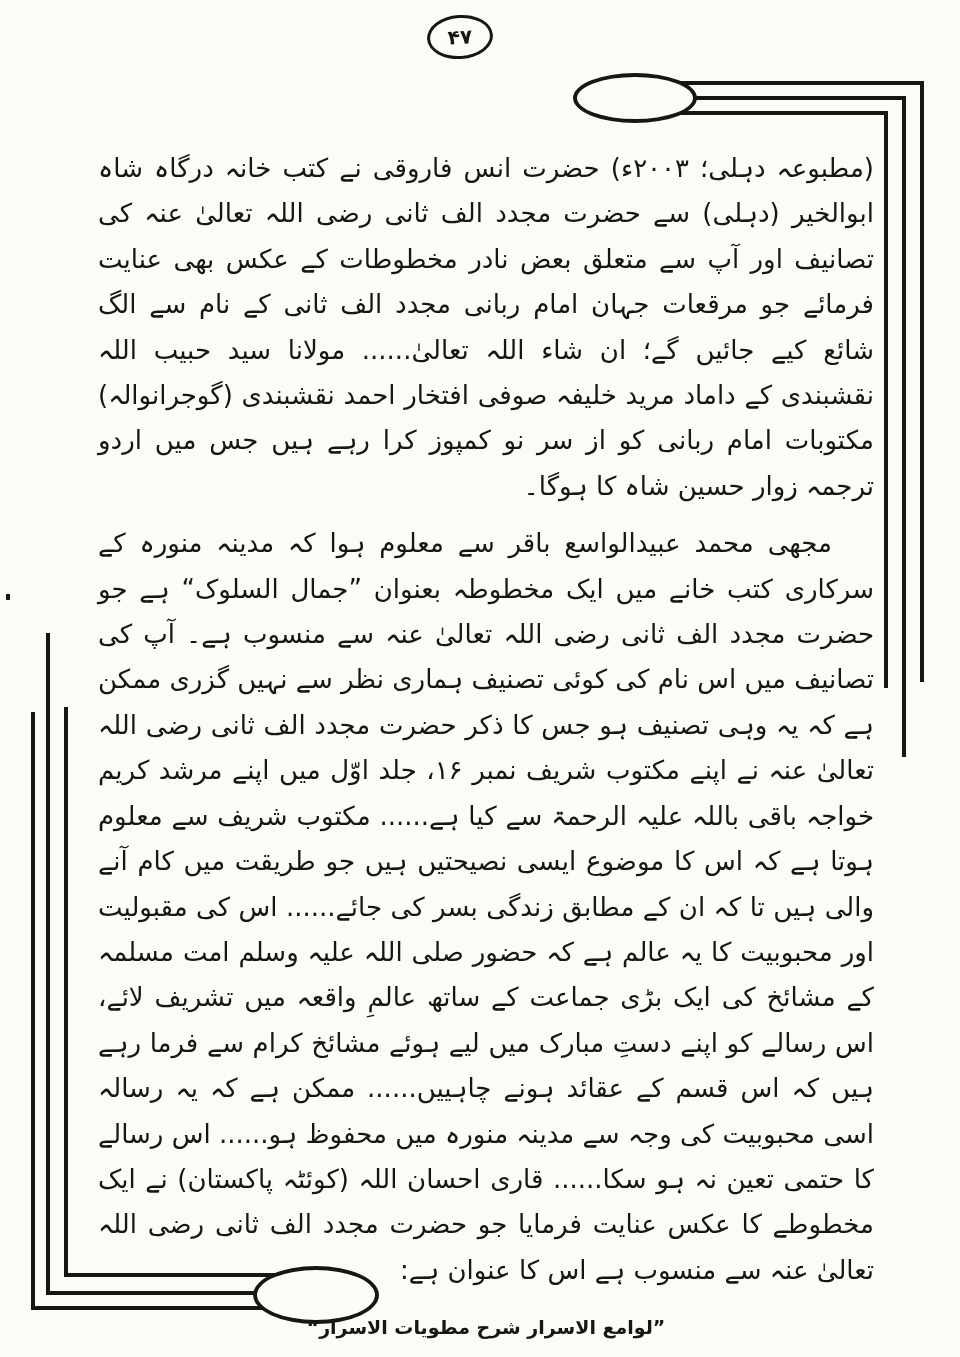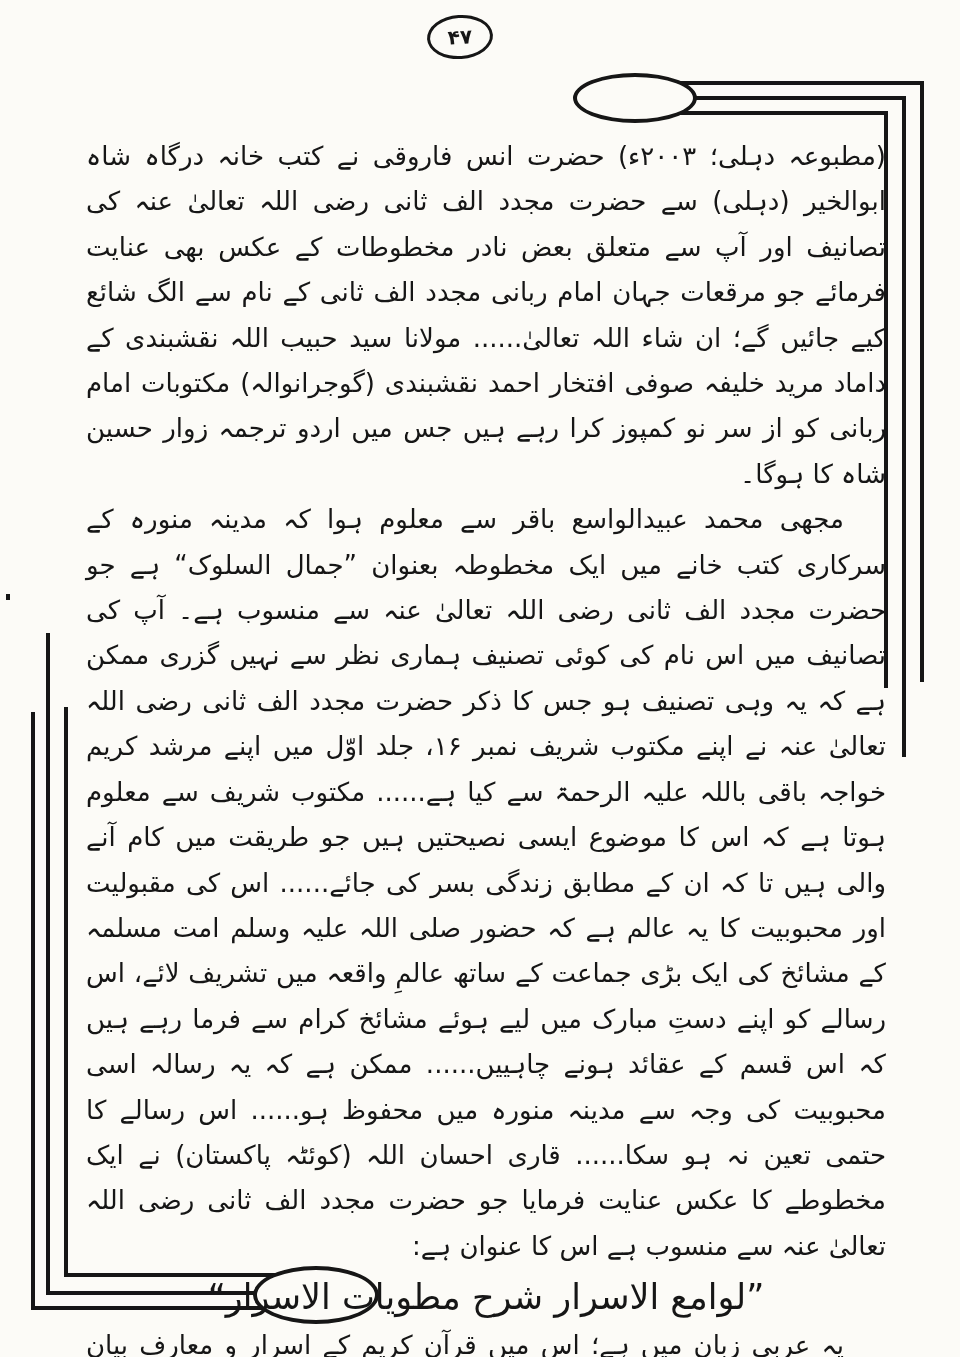--- a/index.html
+++ b/index.html
@@ -26,26 +26,26 @@
     font-size:20px;font-weight:bold;z-index:3;
     transform:rotate(-4deg);
   }
 
   
   .body-text{
     position:absolute;left:86px;top:134px;width:800px;z-index:3;
     direction:rtl;text-align:justify;
     font-size:26px;line-height:45.4px;
   }
-  .para{margin:0;}
+  .para{margin:12px;}
   .para.indent{text-indent:42px;}
   .para.center-last{text-align-last:center;}
   .book-title{
     margin:6px 0 4px 0;text-align:left;text-align-last:center;
-    font-size:35px;font-weight:normal;line-height:44px;
+    font-size:19px;font-weight:bold;line-height:44px;
   }
   .speck{position:absolute;left:6px;top:594px;width:4px;height:6px;background:#161616;z-index:1;}
 </style>
 </head>
 <body>
 
 <div class="page">
 
   <div class="pagenum-oval">
     <span>۴۷</span>

